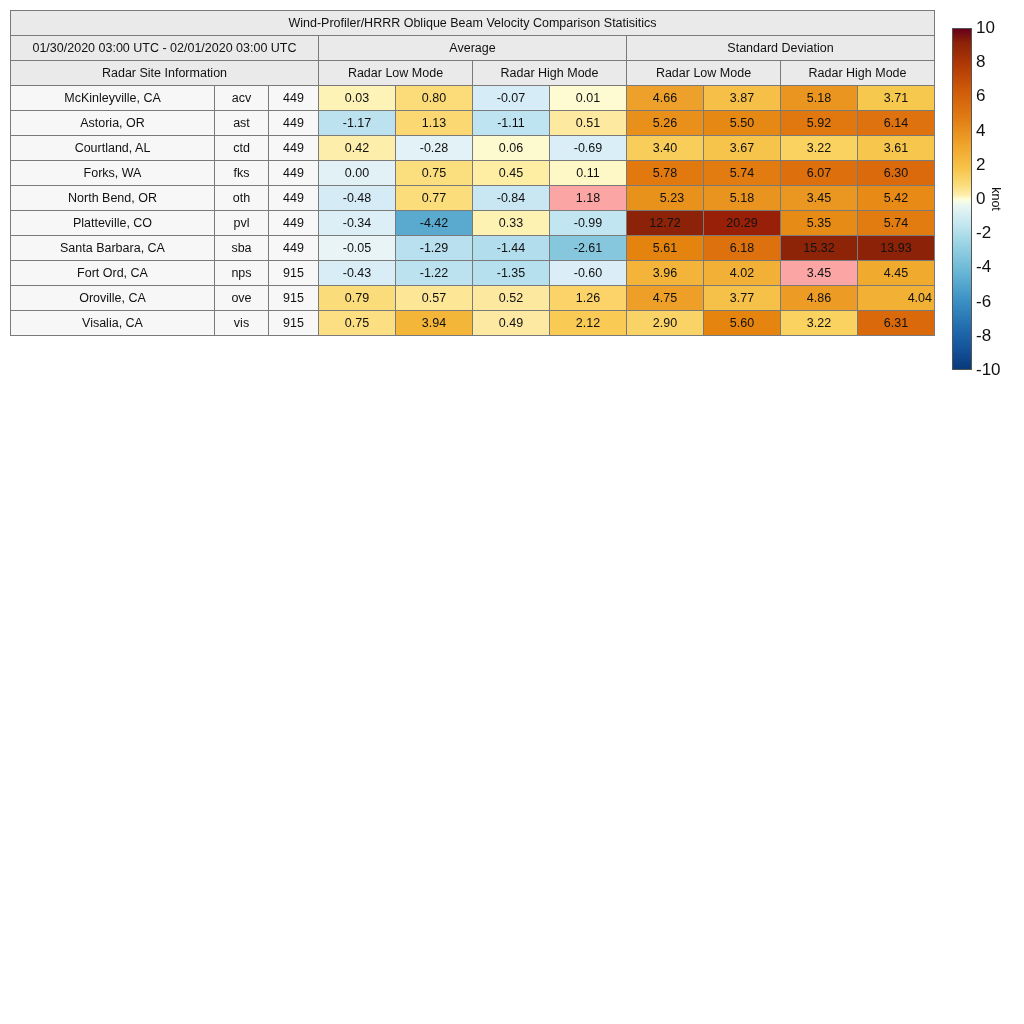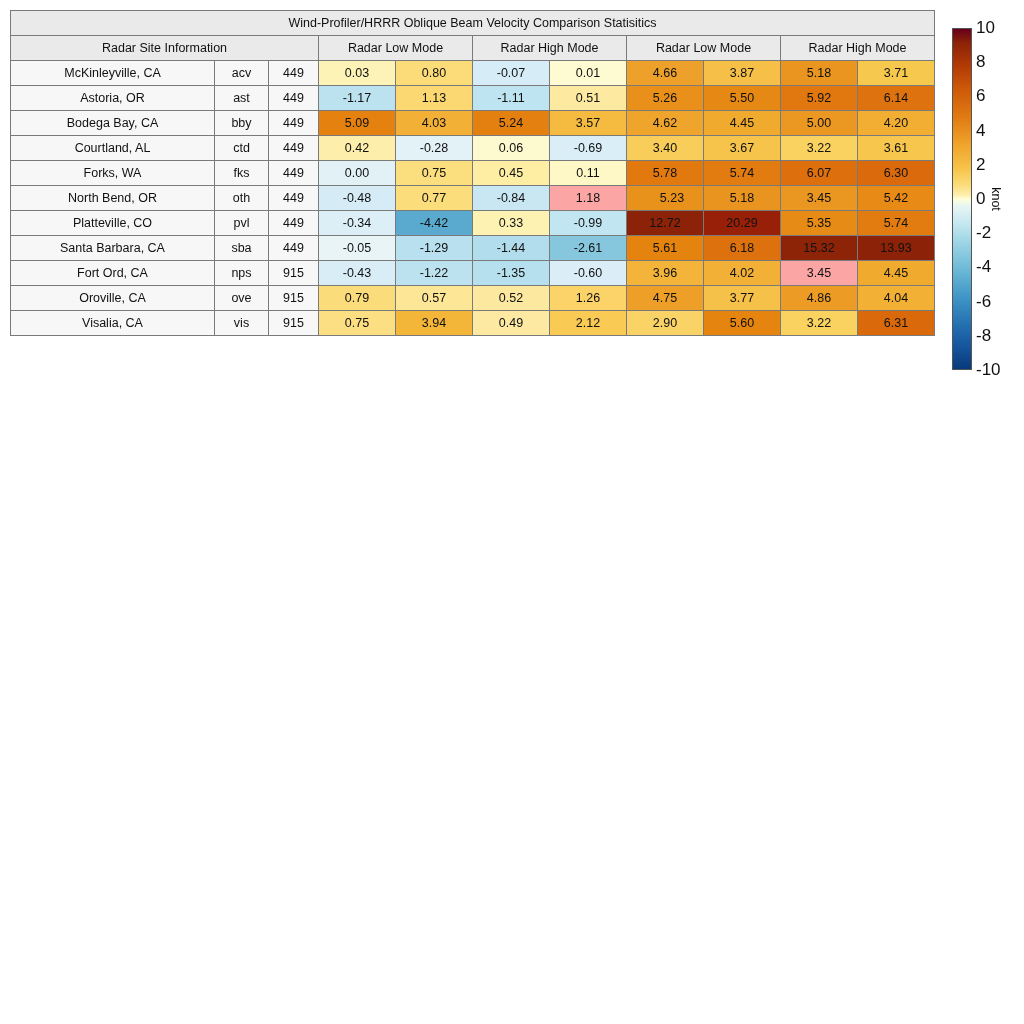--- a/index.html
+++ b/index.html
@@ -108,20 +108,25 @@
       <col class="c-val">
         <col class="c-val">
         <col class="c-val">
         <col class="c-val">
     </colgroup>
     <thead>
       <tr>
         <td class="hdr title-cell" colspan="11">Wind-Profiler/HRRR Oblique Beam Velocity Comparison Statisitics</td>
       </tr>
       <tr>
+        <td class="hdr" colspan="3">01/30/2020 03:00 UTC - 02/01/2020 03:00 UTC</td>
+        <td class="hdr" colspan="4">Average</td>
+        <td class="hdr" colspan="4">Standard Deviation</td>
+      </tr>
+      <tr>
         <td class="hdr" colspan="3">Radar Site Information</td>
         <td class="hdr" colspan="2">Radar Low Mode</td>
         <td class="hdr" colspan="2">Radar High Mode</td>
         <td class="hdr" colspan="2">Radar Low Mode</td>
         <td class="hdr" colspan="2">Radar High Mode</td>
       </tr>
     </thead>
     <tbody id="table-body">
         <tr>
           <td class="rowlabel">McKinleyville, CA</td>
@@ -141,33 +146,20 @@
           <td class="rowlabel">ast</td>
           <td class="rowlabel">449</td>
           <td style="background: rgb(188, 226, 240);">-1.17</td>
           <td style="background: rgb(251, 216, 113);">1.13</td>
           <td style="background: rgb(190, 227, 241);">-1.11</td>
           <td style="background: rgb(253, 233, 160);">0.51</td>
           <td style="background: rgb(232, 144, 26);">5.26</td>
           <td style="background: rgb(230, 136, 20);">5.50</td>
           <td style="background: rgb(224, 119, 15);">5.92</td>
           <td style="background: rgb(222, 114, 14);">6.14</td>
-        </tr>
-        <tr>
-          <td class="rowlabel">Bodega Bay, CA</td>
-          <td class="rowlabel">bby</td>
-          <td class="rowlabel">449</td>
-          <td style="background: rgb(229, 130, 15);">5.09</td>
-          <td style="background: rgb(242, 177, 54);">4.03</td>
-          <td style="background: rgb(227, 128, 15);">5.24</td>
-          <td style="background: rgb(244, 187, 64);">3.57</td>
-          <td style="background: rgb(239, 165, 43);">4.62</td>
-          <td style="background: rgb(240, 170, 46);">4.45</td>
-          <td style="background: rgb(235, 152, 35);">5.00</td>
-          <td style="background: rgb(242, 174, 51);">4.20</td>
         </tr>
         <tr>
           <td class="rowlabel">Courtland, AL</td>
           <td class="rowlabel">ctd</td>
           <td class="rowlabel">449</td>
           <td style="background: rgb(253, 239, 171);">0.42</td>
           <td style="background: rgb(227, 242, 246);">-0.28</td>
           <td style="background: rgb(254, 250, 208);">0.06</td>
           <td style="background: rgb(217, 238, 247);">-0.69</td>
           <td style="background: rgb(248, 205, 89);">3.40</td>
@@ -244,21 +236,21 @@
           <td class="rowlabel">Oroville, CA</td>
           <td class="rowlabel">ove</td>
           <td class="rowlabel">915</td>
           <td style="background: rgb(251, 220, 122);">0.79</td>
           <td style="background: rgb(253, 230, 150);">0.57</td>
           <td style="background: rgb(253, 232, 160);">0.52</td>
           <td style="background: rgb(251, 211, 104);">1.26</td>
           <td style="background: rgb(238, 159, 39);">4.75</td>
           <td style="background: rgb(246, 193, 72);">3.77</td>
           <td style="background: rgb(236, 155, 37);">4.86</td>
-          <td style="background: rgb(242, 176, 53);">4.04</td>
+          <td style="background: rgb(242, 176, 53); text-align: right;">4.04</td>
         </tr>
         <tr>
           <td class="rowlabel">Visalia, CA</td>
           <td class="rowlabel">vis</td>
           <td class="rowlabel">915</td>
           <td style="background: rgb(252, 223, 130);">0.75</td>
           <td style="background: rgb(243, 182, 57);">3.94</td>
           <td style="background: rgb(253, 233, 162);">0.49</td>
           <td style="background: rgb(249, 203, 85);">2.12</td>
           <td style="background: rgb(250, 211, 103);">2.90</td>

